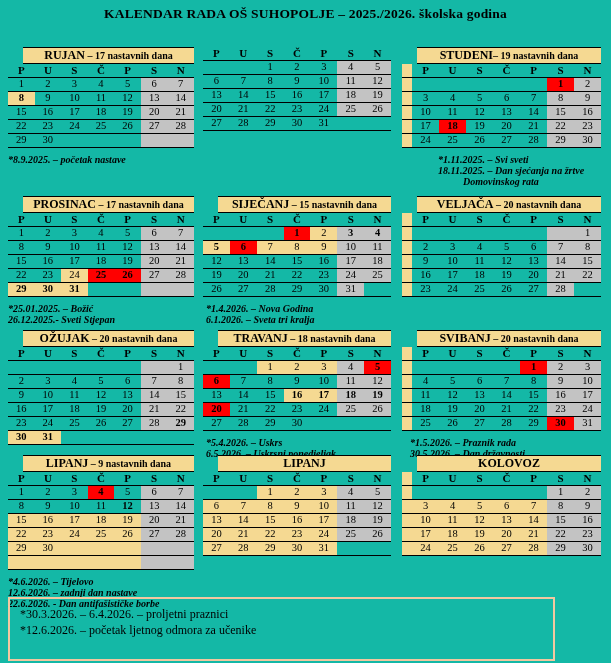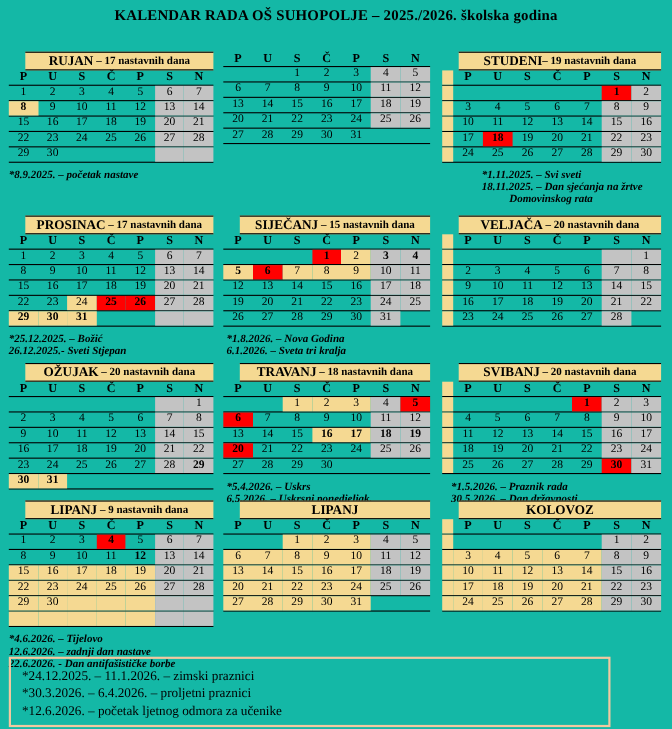--- a/index.html
+++ b/index.html
@@ -271,21 +271,21 @@
         </div>
         <div class="grid-row week cols7">
           <div class="cell bg-y b">29</div>
           <div class="cell bg-y b">30</div>
           <div class="cell bg-y b">31</div>
           <div class="cell"></div>
           <div class="cell"></div>
           <div class="cell bg-g"></div>
           <div class="cell bg-g"></div>
         </div>
-        <div class="notes"><p class="note">*25.12.2025. – Božić</p><p class="note">26.12.2025.- Sveti Stjepan</p></div>
+        <div class="notes"><p class="note">*25.01.2025. – Božić</p><p class="note">26.12.2025.- Sveti Stjepan</p></div>
       </div>
       <div class="month m4">
         <div class="band"><span class="nm">SIJEČANJ</span><span class="rest"> – 15 nastavnih dana</span></div>
         <div class="grid-row dayhdr cols7">
           <div class="cell">P</div>
           <div class="cell">U</div>
           <div class="cell">S</div>
           <div class="cell">Č</div>
           <div class="cell">P</div>
           <div class="cell">S</div>
@@ -329,21 +329,21 @@
         </div>
         <div class="grid-row week cols7">
           <div class="cell">26</div>
           <div class="cell">27</div>
           <div class="cell">28</div>
           <div class="cell">29</div>
           <div class="cell">30</div>
           <div class="cell bg-g">31</div>
           <div class="cell"></div>
         </div>
-        <div class="notes"><p class="note">*1.8.2026. – Nova Godina</p><p class="note">6.1.2026. – Sveta tri kralja</p></div>
+        <div class="notes"><p class="note">*1.4.2026. – Nova Godina</p><p class="note">6.1.2026. – Sveta tri kralja</p></div>
       </div>
       <div class="month m5">
         <div class="band"><span class="nm">VELJAČA</span><span class="rest"> – 20 nastavnih dana</span></div>
         <div class="grid-row dayhdr cols8">
           <div class="cell strip"></div>
           <div class="cell">P</div>
           <div class="cell">U</div>
           <div class="cell">S</div>
           <div class="cell">Č</div>
           <div class="cell">P</div>
@@ -771,17 +771,16 @@
           <div class="cell bg-y">25</div>
           <div class="cell bg-y">26</div>
           <div class="cell bg-y">27</div>
           <div class="cell bg-y">28</div>
           <div class="cell bg-g">29</div>
           <div class="cell bg-g">30</div>
         </div>
       </div>
     </div>
   <div class="footer-box">
-    <p class="fline">*24.12.2025. – 11.1.2026. – zimski praznici</p>
     <p class="fline">*30.3.2026. – 6.4.2026. – proljetni praznici</p>
     <p class="fline">*12.6.2026. – početak ljetnog odmora za učenike</p>
   </div>
 </div>
 
 </body></html>

